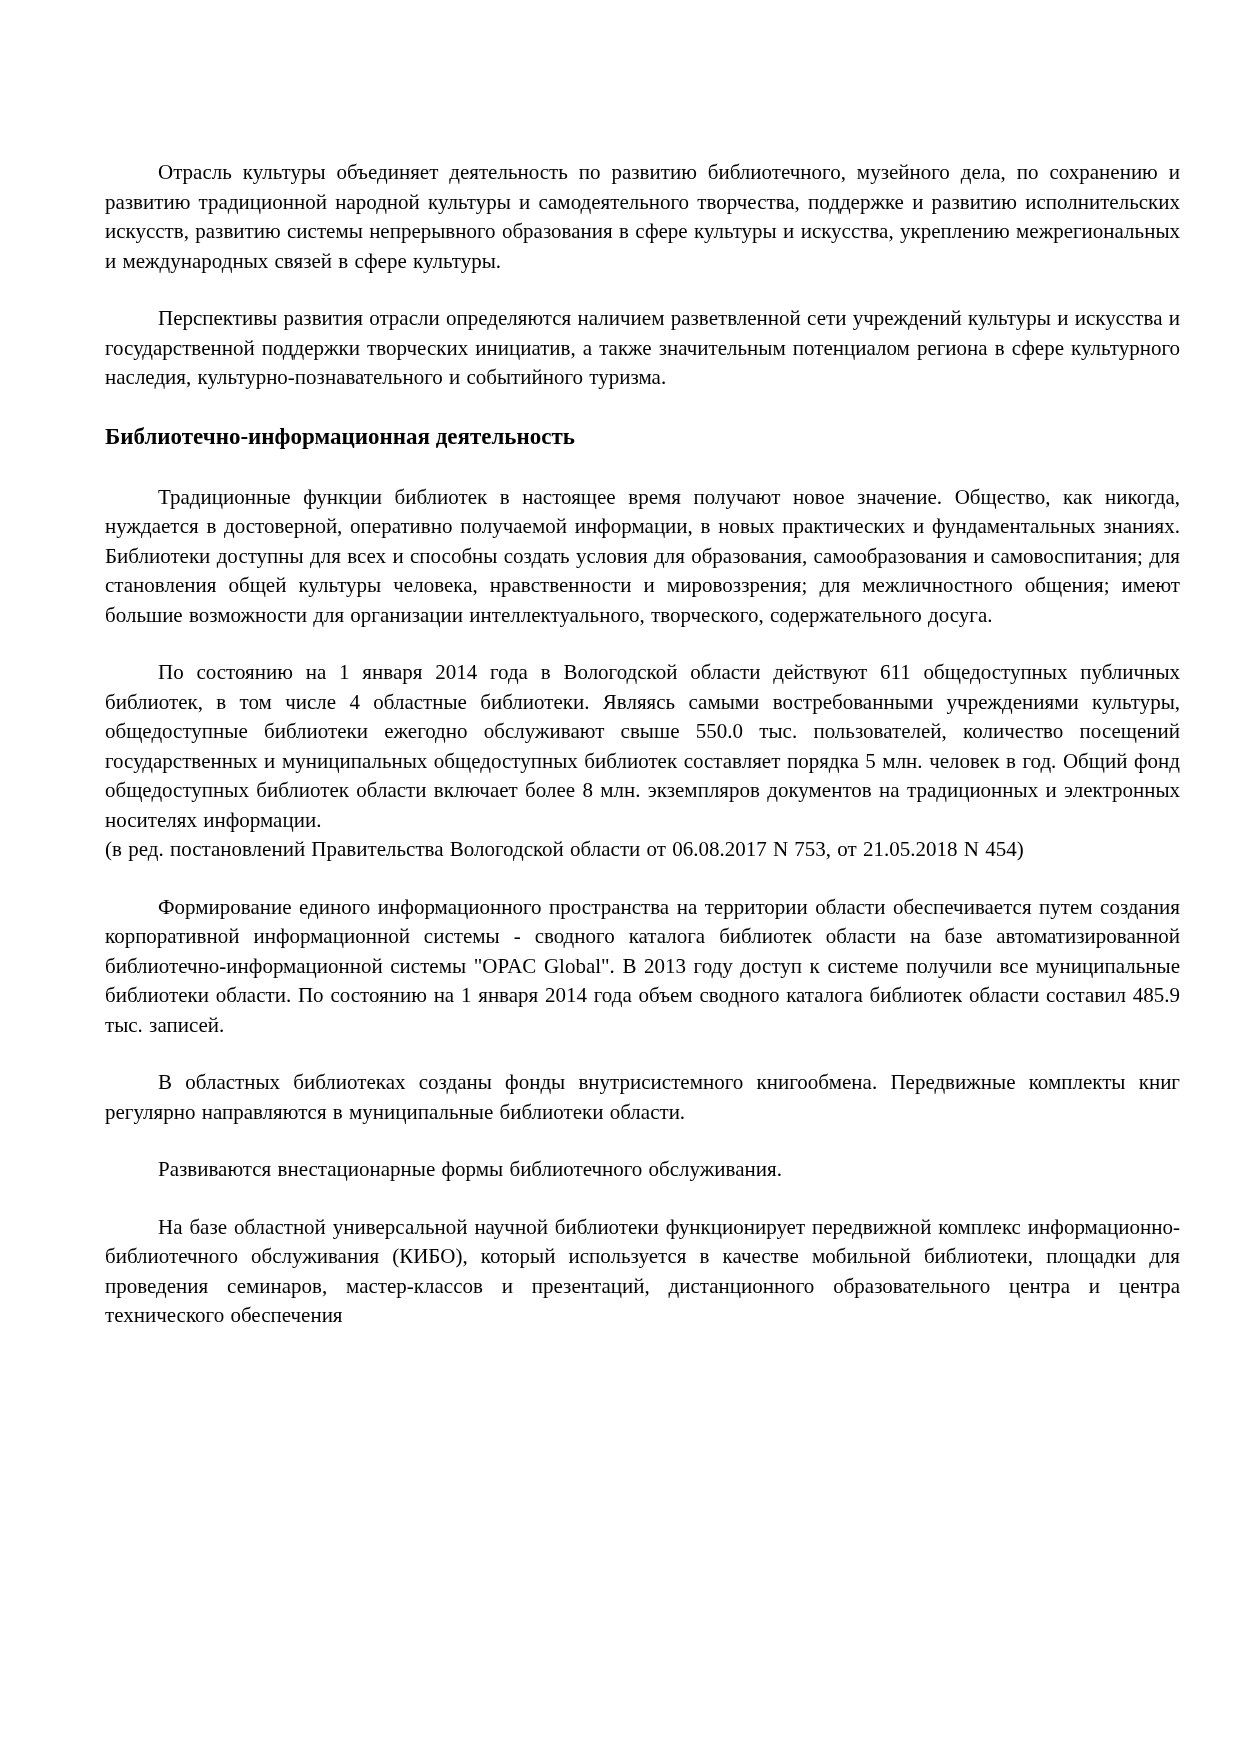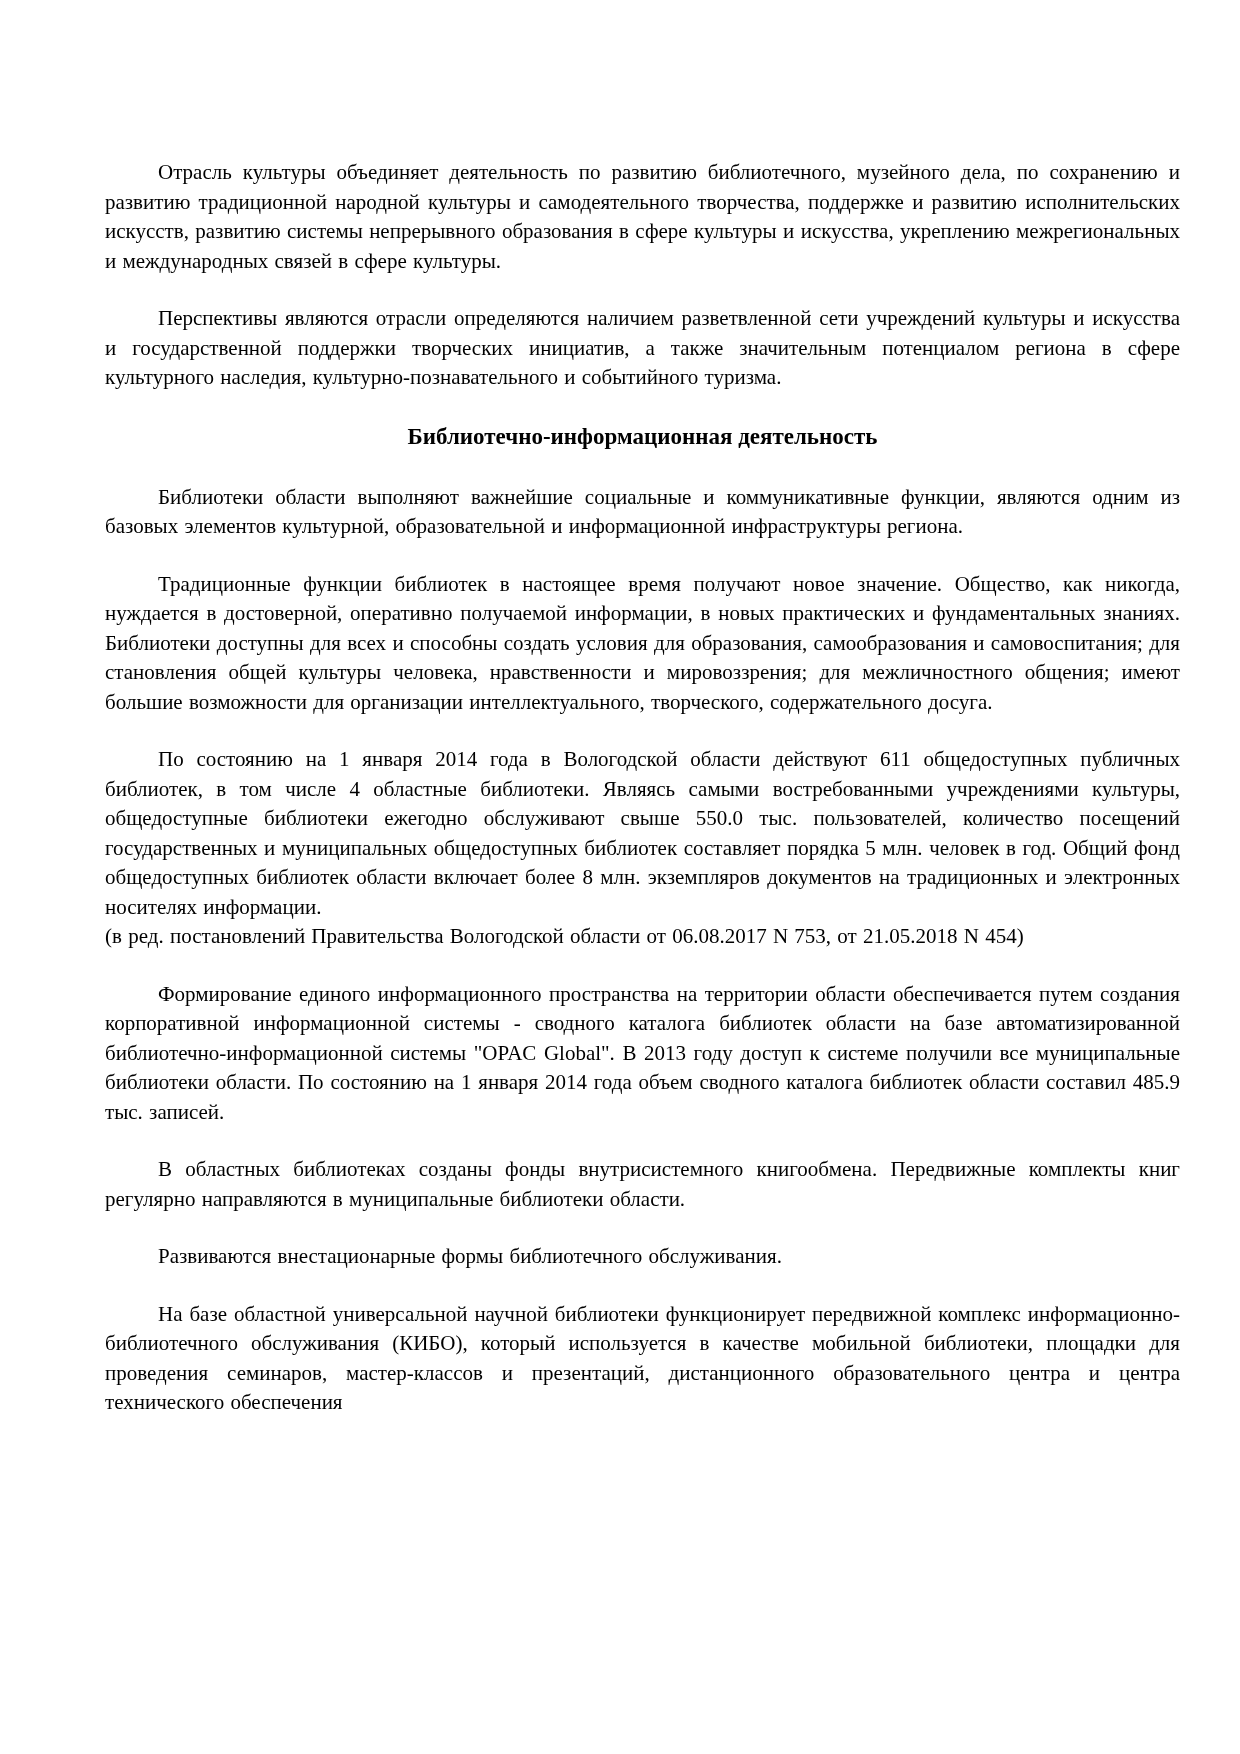--- a/index.html
+++ b/index.html
@@ -25,44 +25,43 @@
     text-align: justify;
     text-indent: 53px;
     margin-bottom: 28px;
     word-spacing: 1px;
   }
 
   .heading {
     font-size: 23px;
     line-height: 32px;
     font-weight: bold;
-    text-align: center;
+    text-align: left;
     text-indent: 0;
     margin: 26px 0 30px 0;
   }
 
   .note {
     font-size: 21px;
     line-height: 29.5px;
     text-align: justify;
     text-indent: 0;
     margin-top: -28px;  
     margin-bottom: 28px;
     word-spacing: 1px;
   }
 </style>
 </head>
 <body>
 
 <div class="page">
   <div class="doc-body">
       <p class="para">Отрасль культуры объединяет деятельность по развитию библиотечного, музейного дела, по сохранению и развитию традиционной народной культуры и самодеятельного творчества, поддержке и развитию исполнительских искусств, развитию системы непрерывного образования в сфере культуры и искусства, укреплению межрегиональных и международных связей в сфере культуры.</p>
-      <p class="para">Перспективы являются отрасли определяются наличием разветвленной сети учреждений культуры и искусства и государственной поддержки творческих инициатив, а также значительным потенциалом региона в сфере культурного наследия, культурно-познавательного и событийного туризма.</p>
+      <p class="para">Перспективы развития отрасли определяются наличием разветвленной сети учреждений культуры и искусства и государственной поддержки творческих инициатив, а также значительным потенциалом региона в сфере культурного наследия, культурно-познавательного и событийного туризма.</p>
       <h2 class="heading">Библиотечно-информационная деятельность</h2>
-      <p class="para">Библиотеки области выполняют важнейшие социальные и коммуникативные функции, являются одним из базовых элементов культурной, образовательной и информационной инфраструктуры региона.</p>
       <p class="para">Традиционные функции библиотек в настоящее время получают новое значение. Общество, как никогда, нуждается в достоверной, оперативно получаемой информации, в новых практических и фундаментальных знаниях. Библиотеки доступны для всех и способны создать условия для образования, самообразования и самовоспитания; для становления общей культуры человека, нравственности и мировоззрения; для межличностного общения; имеют большие возможности для организации интеллектуального, творческого, содержательного досуга.</p>
       <p class="para">По состоянию на 1 января 2014 года в Вологодской области действуют 611 общедоступных публичных библиотек, в том числе 4 областные библиотеки. Являясь самыми востребованными учреждениями культуры, общедоступные библиотеки ежегодно обслуживают свыше 550.0 тыс. пользователей, количество посещений государственных и муниципальных общедоступных библиотек составляет порядка 5 млн. человек в год. Общий фонд общедоступных библиотек области включает более 8 млн. экземпляров документов на традиционных и электронных носителях информации.</p>
       <p class="note">(в ред. постановлений Правительства Вологодской области от 06.08.2017 N 753, от 21.05.2018 N 454)</p>
       <p class="para">Формирование единого информационного пространства на территории области обеспечивается путем создания корпоративной информационной системы - сводного каталога библиотек области на базе автоматизированной библиотечно-информационной системы "OPAC Global". В 2013 году доступ к системе получили все муниципальные библиотеки области. По состоянию на 1 января 2014 года объем сводного каталога библиотек области составил 485.9 тыс. записей.</p>
       <p class="para">В областных библиотеках созданы фонды внутрисистемного книгообмена. Передвижные комплекты книг регулярно направляются в муниципальные библиотеки области.</p>
       <p class="para">Развиваются внестационарные формы библиотечного обслуживания.</p>
       <p class="para">На базе областной универсальной научной библиотеки функционирует передвижной комплекс информационно-библиотечного обслуживания (КИБО), который используется в качестве мобильной библиотеки, площадки для проведения семинаров, мастер-классов и презентаций, дистанционного образовательного центра и центра технического обеспечения</p>
     </div>
 </div>
 

